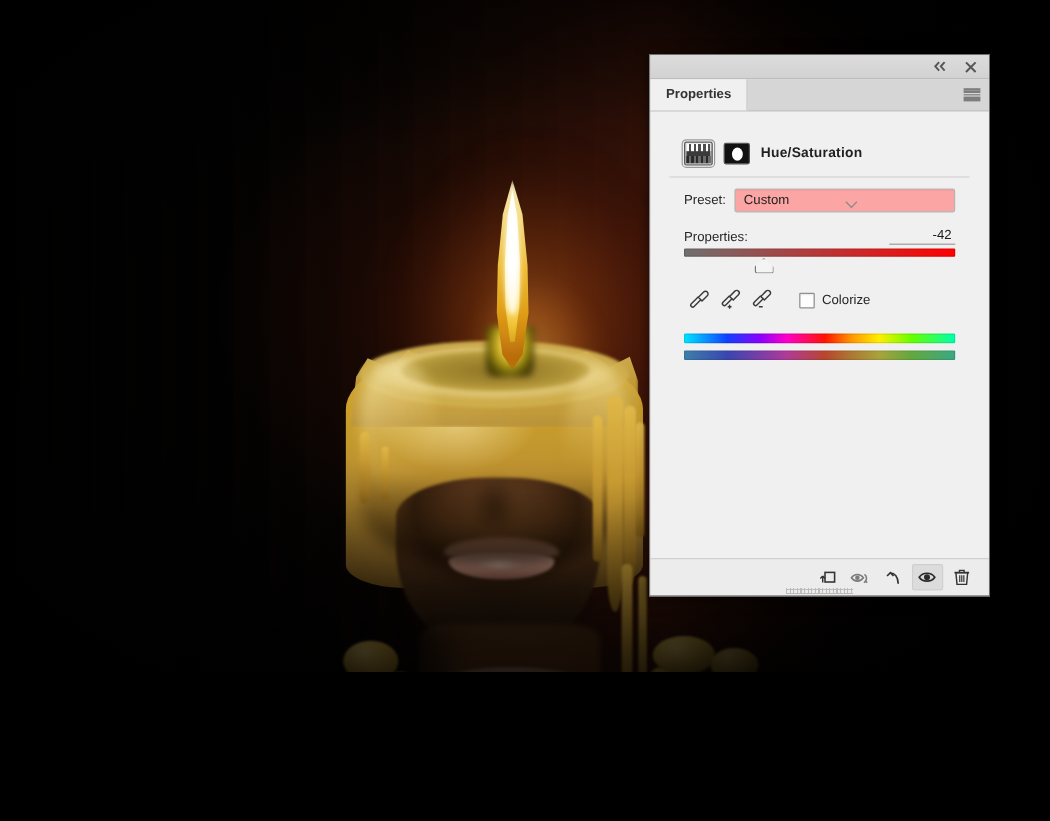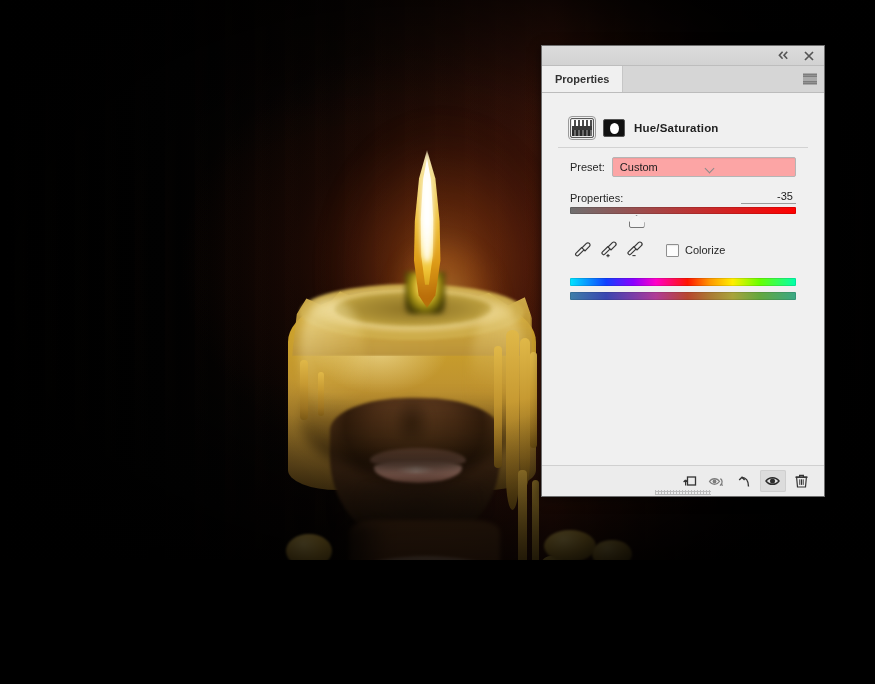--- a/index.html
+++ b/index.html
@@ -487,21 +487,21 @@
         </div>
       </div>
 
 
       <div class="sliders">
 
 
         <div class="sl-block">
           <div class="sl-top">
             <div class="sl-label">Properties:</div>
-            <div class="sl-val">-35</div>
+            <div class="sl-val">-42</div>
           </div>
           <div class="sl-track">
             <div class="sl-bar bar-sat"></div>
             <div class="sl-thumb" style="left:29%"></div>
           </div>
         </div>
 
 
       </div>
 

